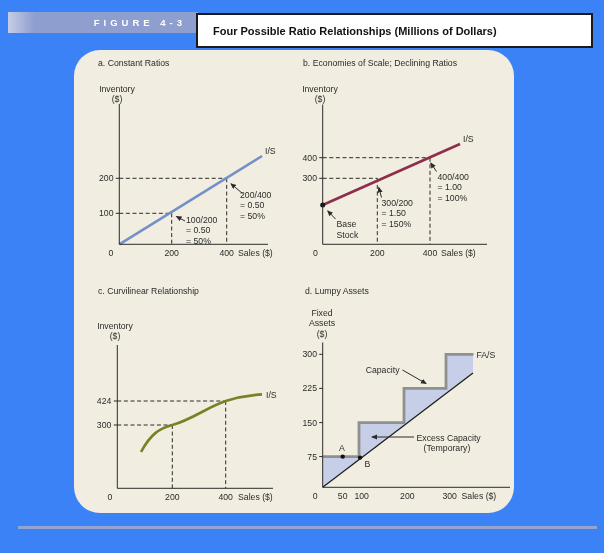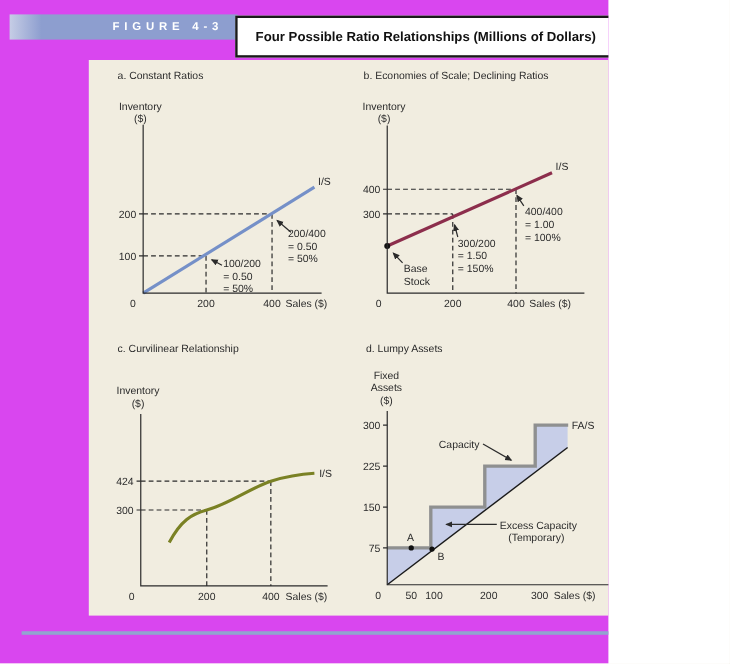--- a/index.html
+++ b/index.html
@@ -1,25 +1,25 @@
 <!DOCTYPE html>
 <html><head>
 <meta charset="utf-8">
 <style>
   html,body{margin:0;padding:0;background:#fff;}
-  .page{position:relative;width:507px;height:553px;background:#d946ef;overflow:hidden;
+  .page{position:relative;width:604px;height:553px;background:#3b82f6;overflow:hidden;
         font-family:"Liberation Sans",sans-serif;}
   .banner{position:absolute;left:8px;top:12px;width:190px;height:21px;box-sizing:border-box;
           background:linear-gradient(90deg,#c6cde5 0%,#8d9ecf 14%);
           color:#ffffff;font-weight:bold;font-size:9.5px;letter-spacing:4px;
           text-align:right;line-height:22px;padding-right:12px;}
   .titlebox{position:absolute;left:196px;top:13px;width:397px;height:35px;box-sizing:border-box;
             background:#ffffff;border:2px solid #1a1a1a;display:flex;align-items:center;
             padding-left:15px;font-weight:bold;font-size:11px;color:#111;}
-  .panel{position:absolute;left:74px;top:50px;width:440px;height:463px;background:#f1ede0;}
+  .panel{position:absolute;left:74px;top:50px;width:440px;height:463px;background:#f1ede0;border-radius:26px;}
   .figsvg{position:absolute;left:0;top:0;}
   .rule{position:absolute;left:18px;top:526px;width:579px;height:3px;background:#92a4cf;}
   
   .ax{stroke:#2b2b2b;stroke-width:1;fill:none;}
   .tick{stroke:#2b2b2b;stroke-width:1;}
   .dash{stroke:#2b2b2b;stroke-width:1;fill:none;stroke-dasharray:4,2.6;}
   .arrow{stroke:#2b2b2b;stroke-width:1;fill:none;}
   text{font-family:"Liberation Sans",sans-serif;font-size:8.7px;fill:#2b2b2b;}
   .tm{text-anchor:middle;}
   .te{text-anchor:end;}

